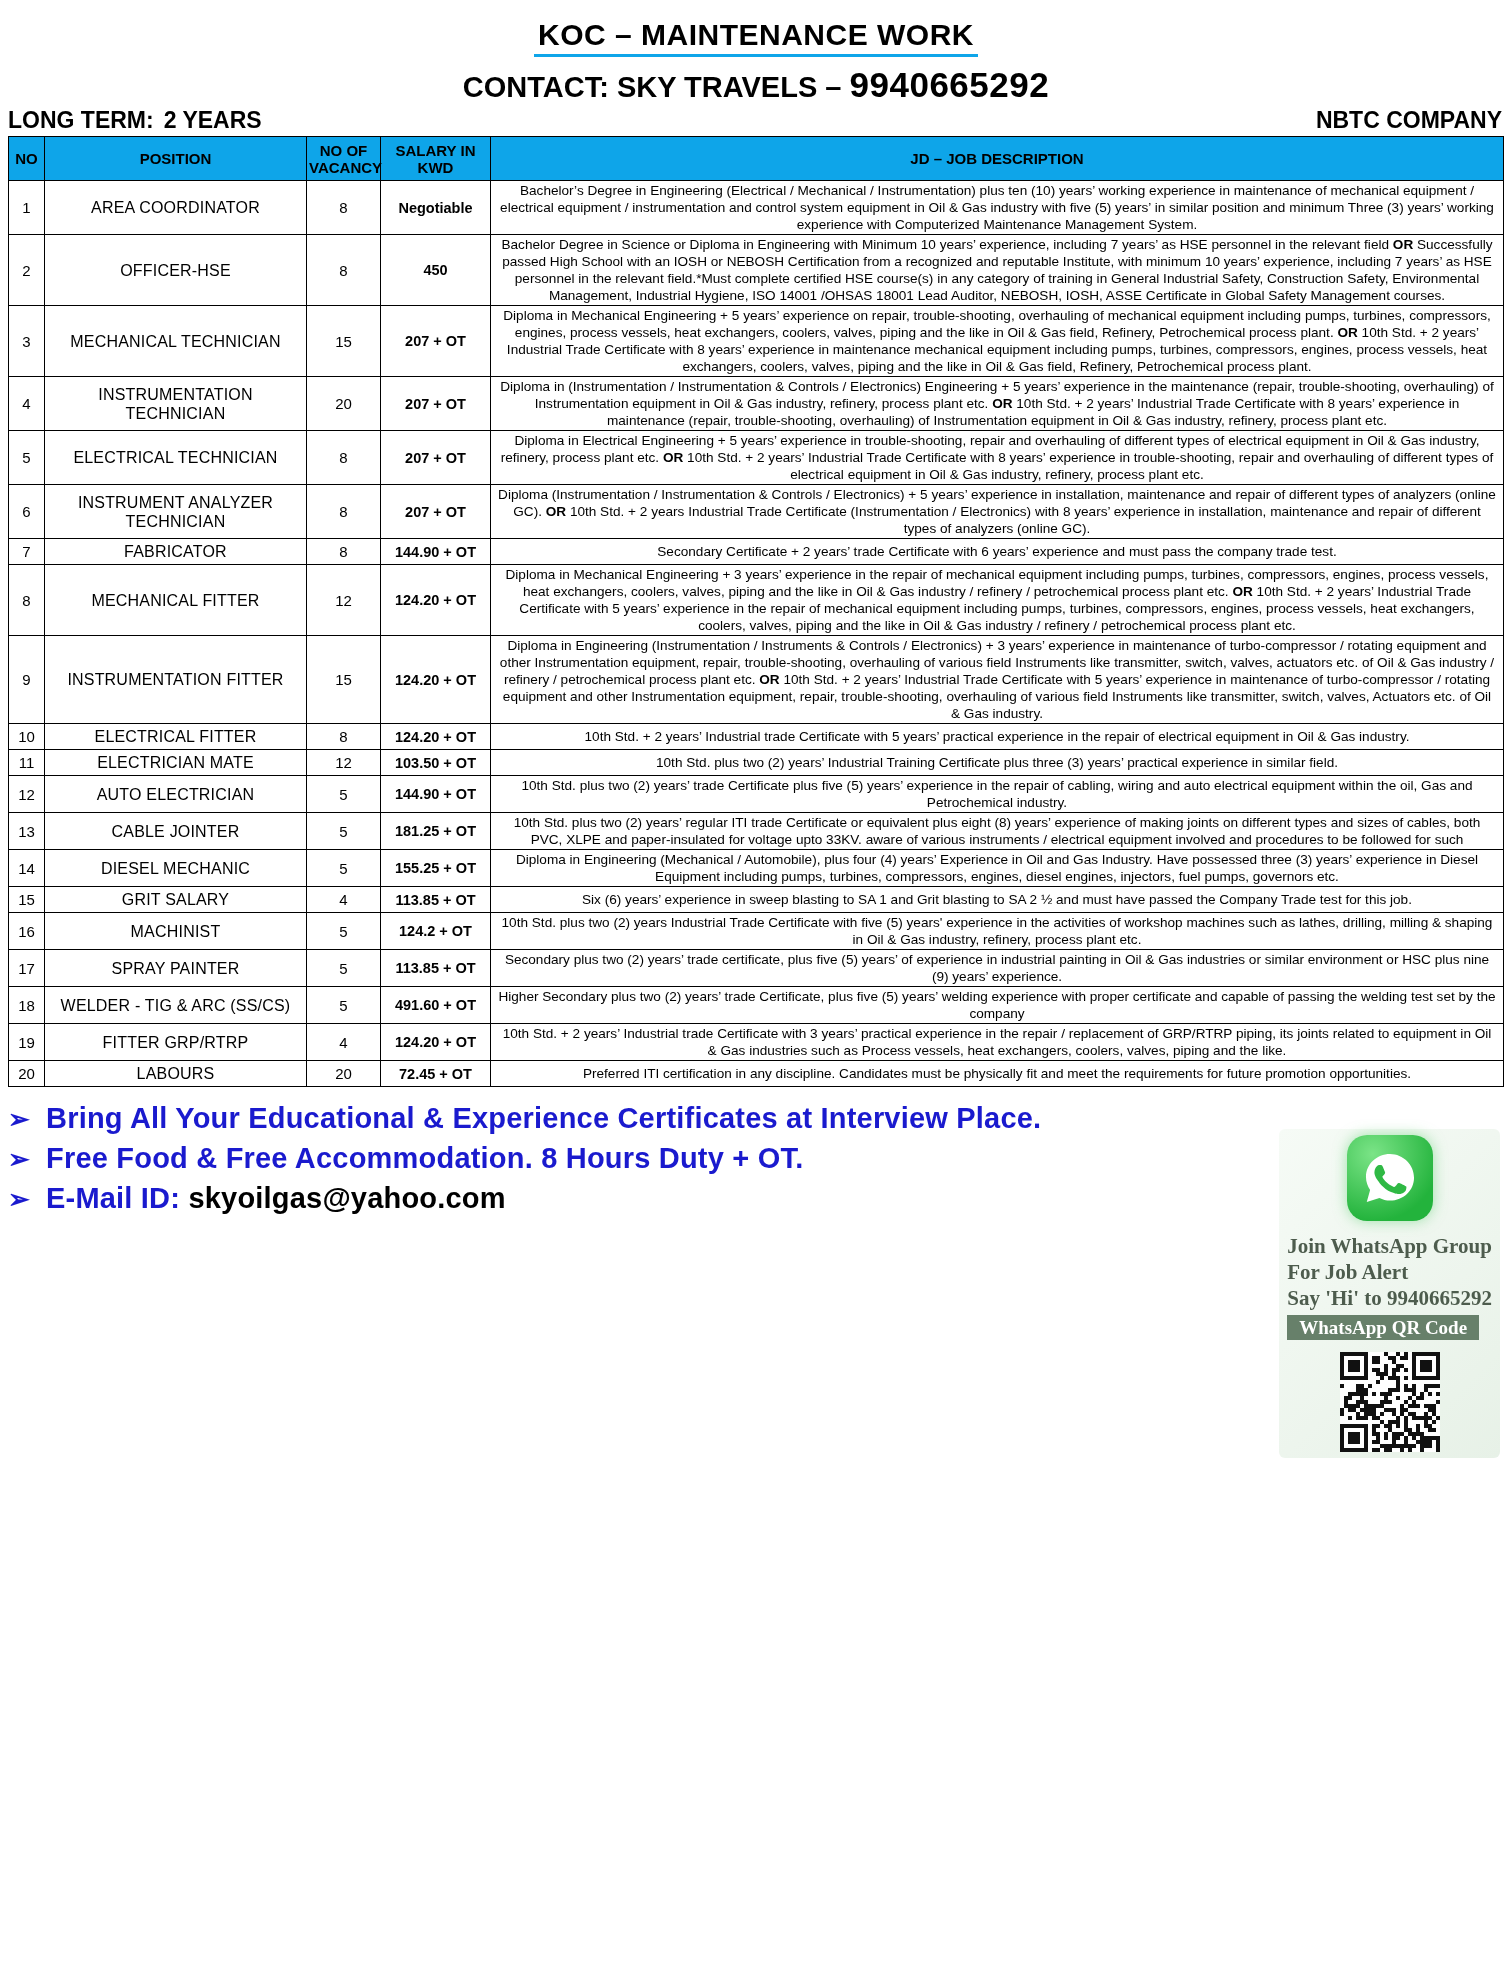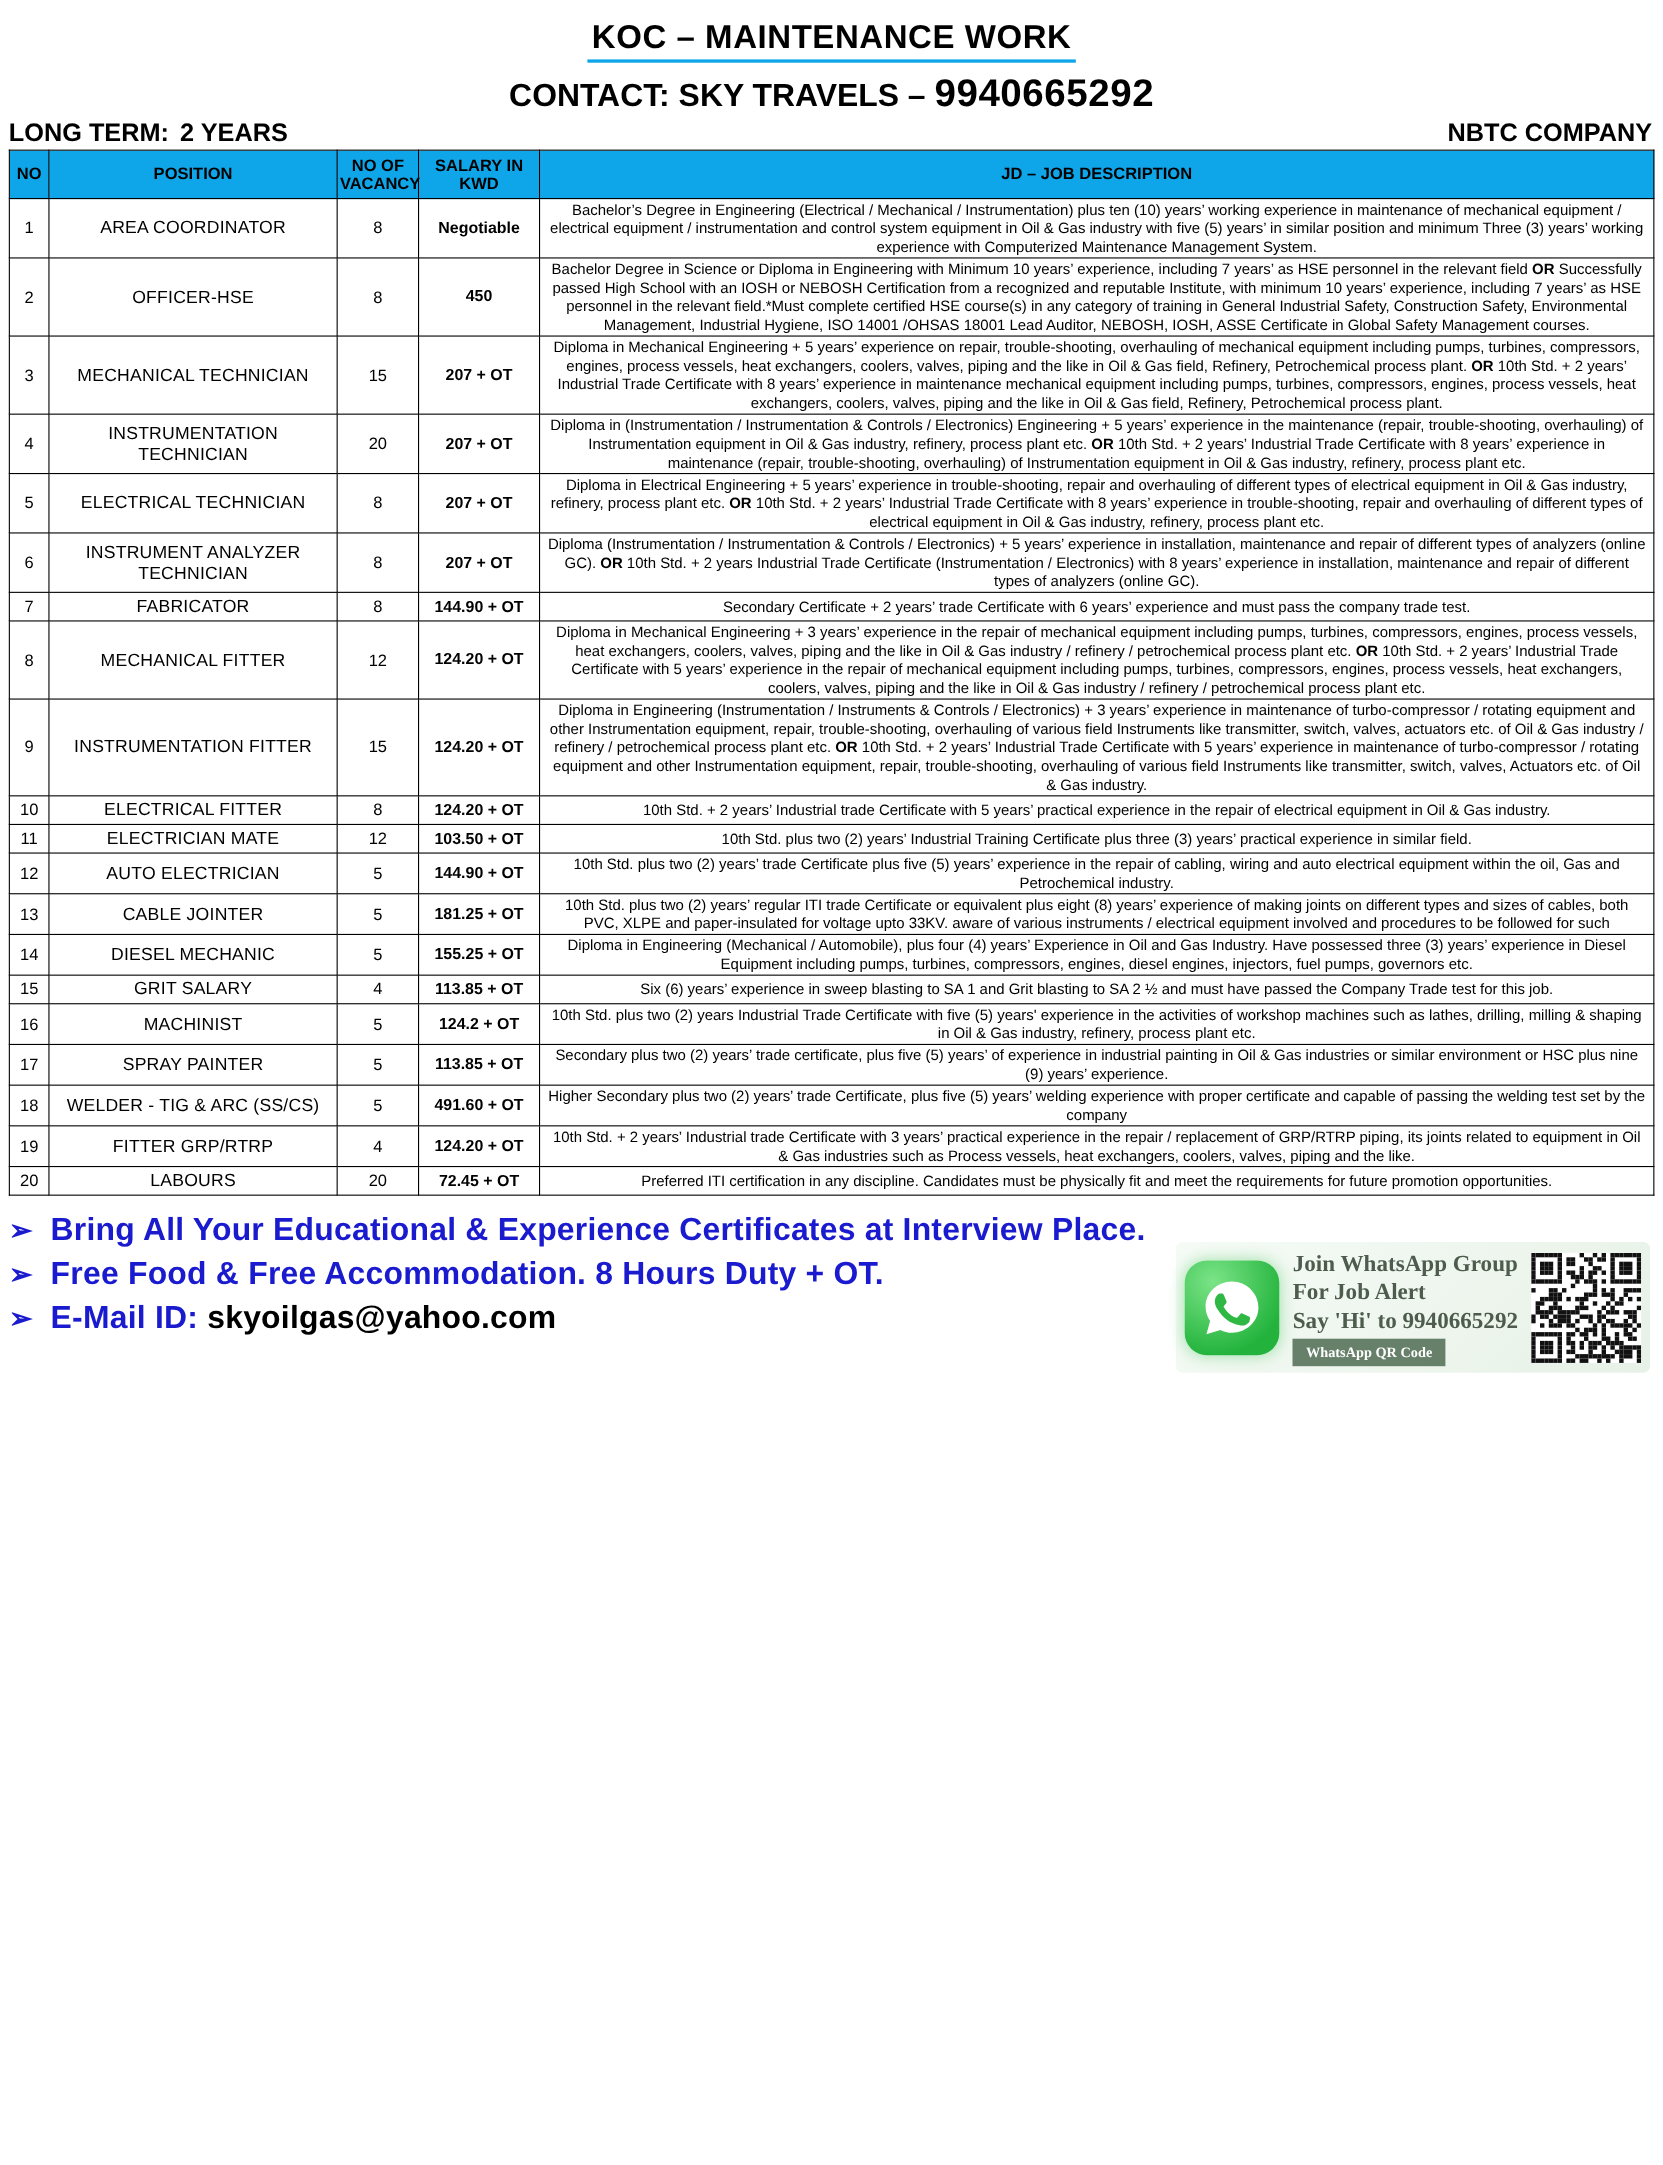--- a/index.html
+++ b/index.html
@@ -57,36 +57,36 @@
     display: flex; gap: 16px; align-items: baseline;
     color: #1a1ace; font-weight: 700; font-size: 29px; margin: 7px 0; letter-spacing: .2px;
   }
   .bullet-line .arrow { font-size: 26px; flex: 0 0 auto; }
   .email-value { color: #000; }
 
   .wa-badge {
     position: absolute; right: 12px; top: 42px;
     display: flex; align-items: center; gap: 12px;
     background: linear-gradient(135deg, #f6fbf6, #e7f1e7);
-    padding: 6px 8px; border-radius: 6px;
+    padding: 6px 8px; border-radius: 6px; flex-direction: column;
   }
   .wa-icon {
     width: 86px; height: 86px; border-radius: 20px; flex: 0 0 auto;
     background: radial-gradient(circle at 30% 22%, #7be487, #23b33c 75%);
     box-shadow: 0 0 14px rgba(90,205,110,.55);
     display: flex; align-items: center; justify-content: center;
   }
   .wa-icon svg { width: 62px; height: 62px; }
   .wa-text {
     font-family: "Liberation Serif", serif; font-weight: 700;
     color: #4d5c4d; font-size: 21px; line-height: 26px; white-space: nowrap;
   }
   .qr-label {
     display: inline-block; background: #67806a; color: #fff;
-    font-size: 13px; line-height: 23px; padding: 1px 12px; margin-top: 4px;
+    font-size: 19px; line-height: 23px; padding: 1px 12px; margin-top: 4px;
     font-family: "Liberation Serif", serif;
   }
   .qr { width: 100px; height: 100px; flex: 0 0 auto; fill: #111; background: #fff; }
 </style>
 </head>
 <body>
 
 <div class="page">
 
   <header class="doc-header">

